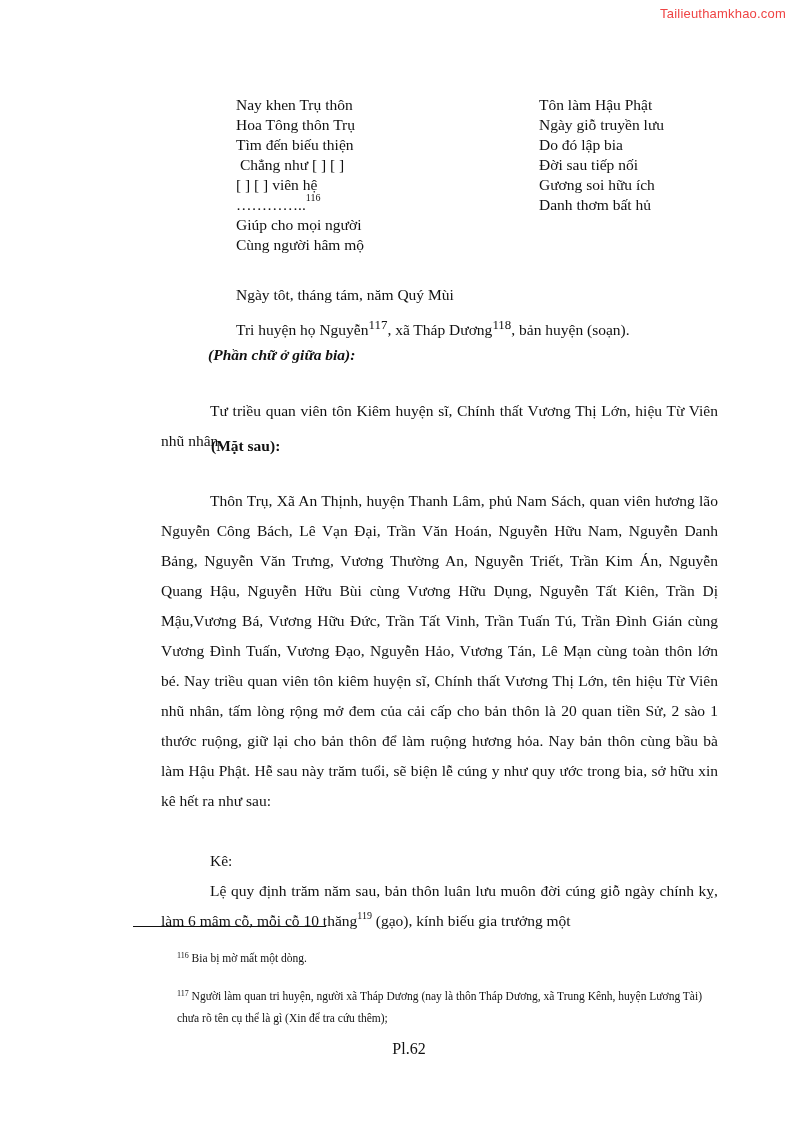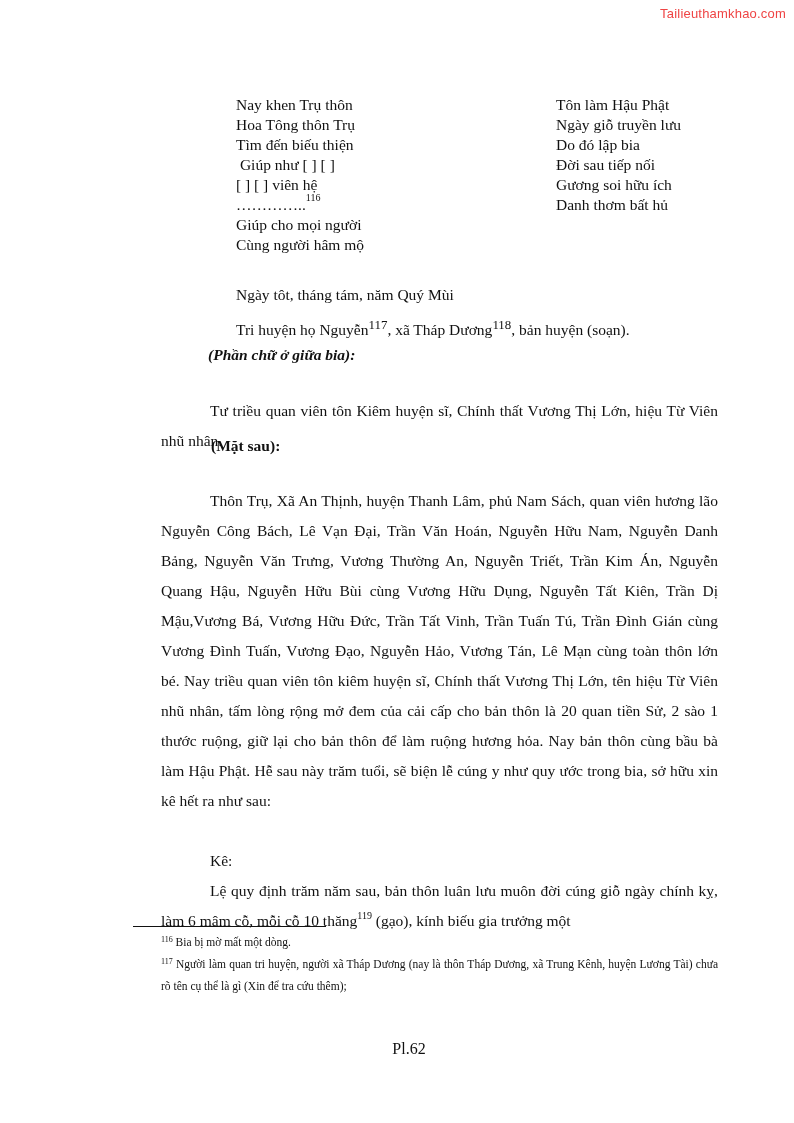--- a/index.html
+++ b/index.html
@@ -24,21 +24,21 @@
       color: #ef4444;
       letter-spacing: 0.2px;
     }
     .poem {
       position: absolute;
       top: 95px;
       font-size: 15.5px;
       line-height: 20px;
     }
     .poem.left { left: 236px; }
-    .poem.right { left: 539px; margin-left: 17px; }
+    .poem.right { left: 539px; }
     .poem .line { white-space: pre; height: 20px; }
     .poem sup, .body-text sup, .footnote sup {
       font-size: 10px;
       line-height: 0;
       position: relative;
       vertical-align: baseline;
     }
     .poem sup { top: -9px; }
     .body-text sup { top: -7px; }
     .footnote sup { top: -4px; font-size: 8px; }
@@ -96,40 +96,40 @@
     }
     .footnotes {
       position: absolute;
       left: 161px;
       top: 931px;
       width: 557px;
       font-size: 11.5px;
       line-height: 22px;
       text-align: justify;
     }
-    .footnote { margin: 0; }
+    .footnote { margin: 16px; }
     .page-number {
       position: absolute;
       left: 12px;
       width: 794px;
       top: 1040px;
       text-align: center;
       font-size: 16px;
     }
   </style>
 </head>
 <body>
 
 <div class="watermark">Tailieuthamkhao.com</div>
 
 <div class="poem left">
   <div class="line"><span>Nay khen Trụ thôn</span></div>
   <div class="line"><span>Hoa Tông thôn Trụ</span></div>
   <div class="line"><span>Tìm đến biếu thiện</span></div>
-  <div class="line"><span> Giúp như [ ] [ ]</span></div>
+  <div class="line"><span> Chẳng như [ ] [ ]</span></div>
   <div class="line"><span>[ ] [ ] viên hệ</span></div>
   <div class="line"><span>…………..</span><sup>116</sup></div>
   <div class="line"><span>Giúp cho mọi người</span></div>
   <div class="line"><span>Cùng người hâm mộ</span></div>
 </div>
 
 <div class="poem right">
   <div class="line"><span>Tôn làm Hậu Phật</span></div>
   <div class="line"><span>Ngày giỗ truyền lưu</span></div>
   <div class="line"><span>Do đó lập bia</span></div>

